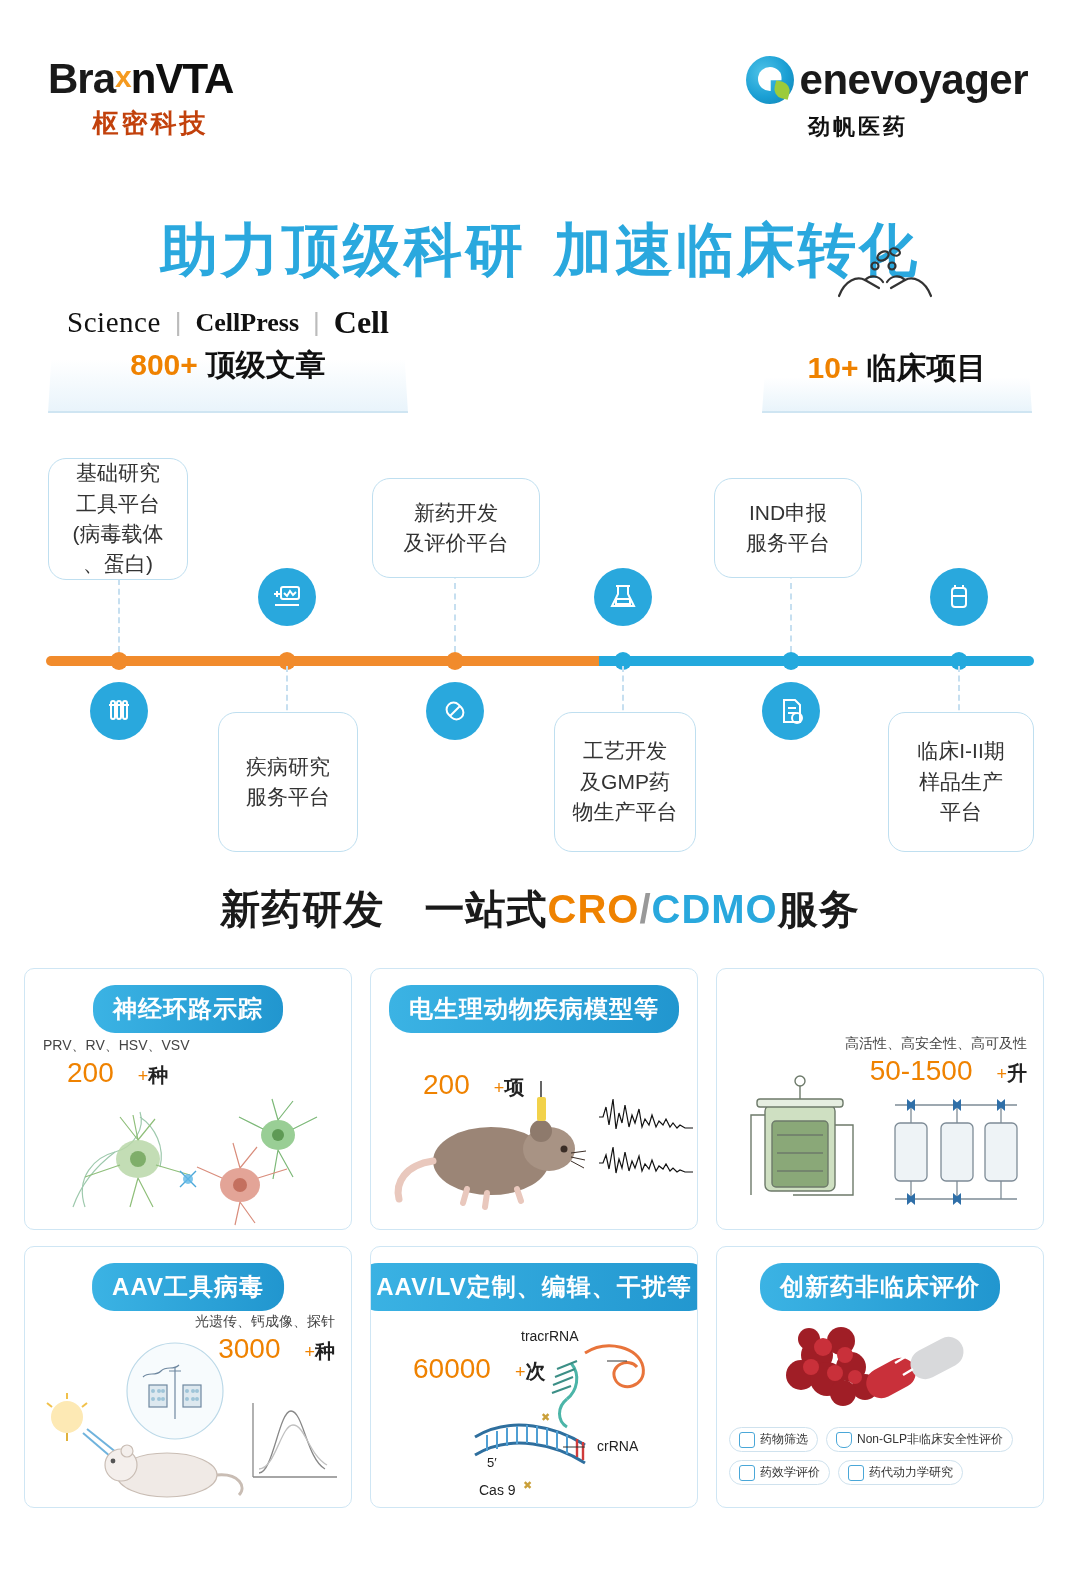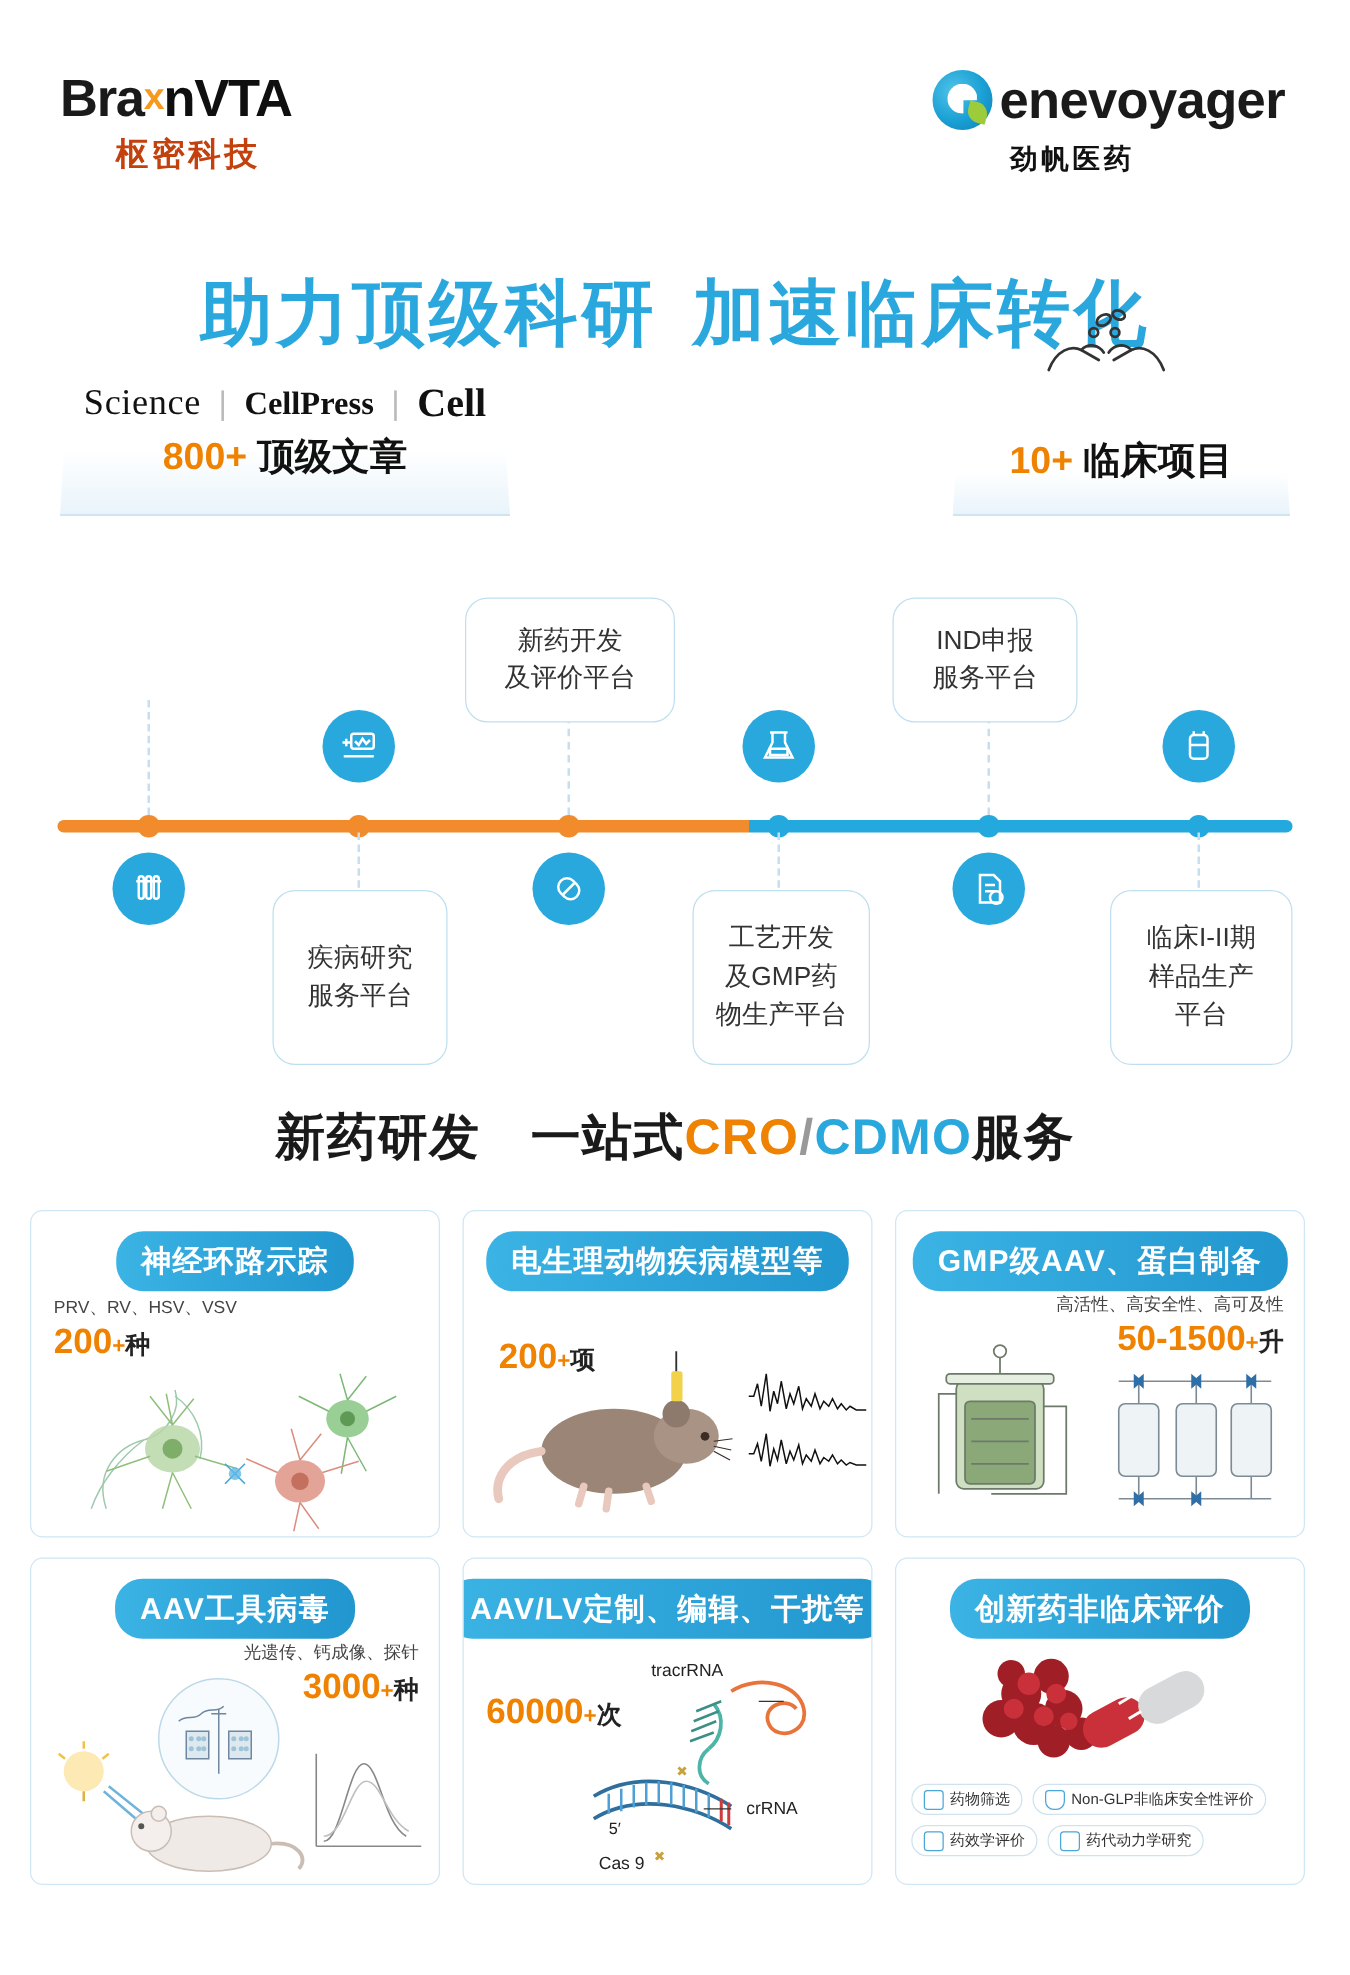--- a/index.html
+++ b/index.html
@@ -254,21 +254,21 @@
     color: #fff;
     font-size: 24px;
     font-weight: bold;
     border-radius: 22px;
     padding: 8px 20px;
     white-space: nowrap;
     letter-spacing: 1px;
   }
   .card-body { position: absolute; top: 62px; left: 0; right: 0; bottom: 0; }
   .tiny { font-size: 14px; color: #444; }
-  .big-num { font-size: 28px; font-weight: bold; color: #ef8200; }
+  .big-num { font-size: 28px; font-weight: normal; color: #ef8200; margin-left: 24px; }
   .unit { font-size: 20px; color: #222; font-weight: bold; }
 
   svg { display: block; }
 </style>
 </head>
 <body>
 
 <div class="header">
   <div class="logo-left">
     <div class="brand">
@@ -341,20 +341,28 @@
   <div class="tl-dot blue" style="left:950px;"></div>
 
   <div class="tl-connector" style="left:118px; top:120px; height:92px;"></div>
   <div class="tl-connector" style="left:454px; top:122px; height:90px;"></div>
   <div class="tl-connector" style="left:790px; top:122px; height:90px;"></div>
 
   <div class="tl-connector" style="left:286px; top:226px; height:92px;"></div>
   <div class="tl-connector" style="left:622px; top:226px; height:92px;"></div>
   <div class="tl-connector" style="left:958px; top:226px; height:92px;"></div>
 
+  <div class="tl-card" style="left:48px; top:18px; width:140px; height:122px;">
+    <div>
+      <div>基础研究</div>
+      <div>工具平台</div>
+      <div>(病毒载体</div>
+      <div>、蛋白)</div>
+    </div>
+  </div>
 
   <div class="tl-card" style="left:372px; top:38px; width:168px; height:100px;">
     <div>
       <div>新药开发</div>
       <div>及评价平台</div>
     </div>
   </div>
 
   <div class="tl-card" style="left:714px; top:38px; width:148px; height:100px;">
     <div>
@@ -524,21 +532,20 @@
         </g>
         <g stroke="#111" stroke-width="1.2" fill="none">
           <path d="M228 76 l4 0 3 -10 3 18 4 -26 3 30 3 -16 3 10 3 -18 4 22 3 -12 3 8 4 -14 3 18 3 -8 4 6 3 -10 4 12 3 -6 4 4 3 -6 4 8 3 -4 4 5 3 -3 5 3 h8"></path>
           <path d="M228 122 l4 0 3 -8 3 14 4 -22 3 26 3 -14 3 9 3 -16 4 19 3 -10 3 7 4 -12 3 15 3 -7 4 5 3 -9 4 11 3 -5 4 3 3 -5 4 7 3 -3 4 4 3 -2 5 2 h8"></path>
         </g>
       </svg>
     </div>
   </div>
 
   <div class="card">
-    <div class="card-banner">GMP级AAV、蛋白制备</div>
     <div class="card-body">
       <div style="position:absolute;right:16px;top:4px;text-align:right;">
         <div class="tiny">高活性、高安全性、高可及性</div>
         <div style="display:flex;align-items:baseline;justify-content:flex-end;margin-top:2px;">
           <span class="big-num">50-1500</span>
             <span class="big-num" style="font-size:18px;">+</span>
             <span class="unit">升</span>
         </div>
       </div>
       <svg width="328" height="150" viewBox="0 0 328 150" style="position:absolute;left:0;top:44px;">

